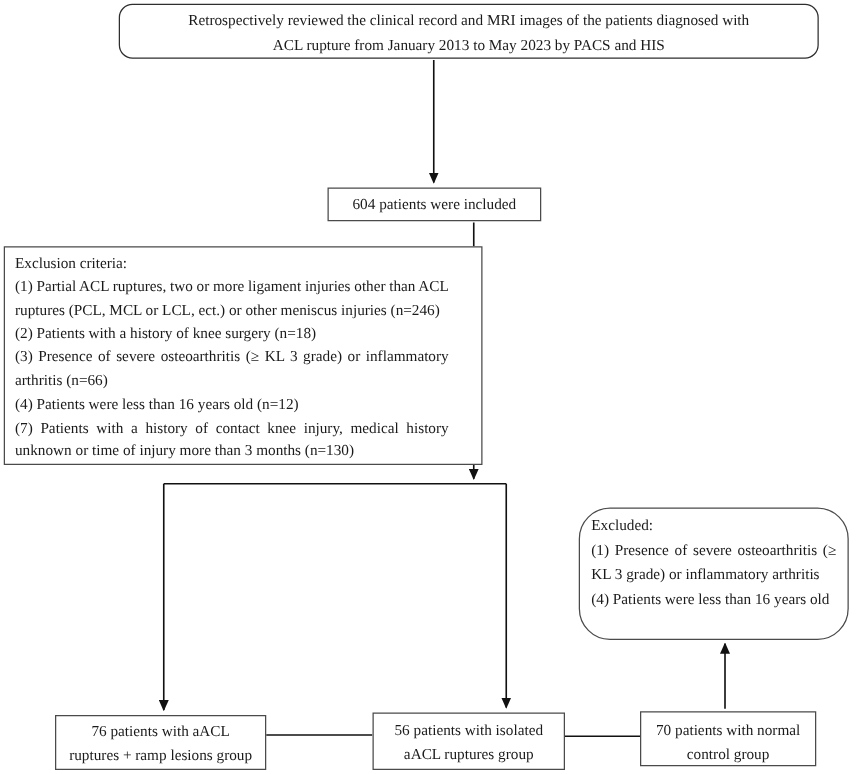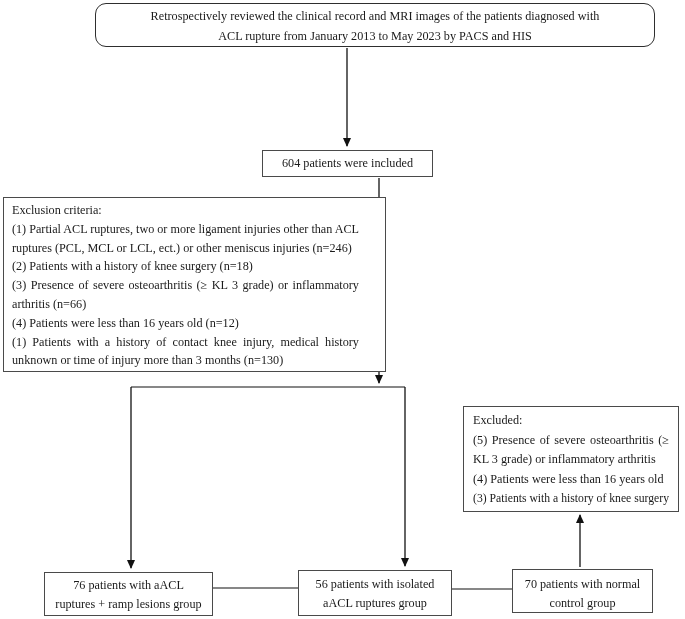--- a/index.html
+++ b/index.html
@@ -25,21 +25,21 @@
   .ln { white-space: nowrap; overflow: visible; }
   .ln.c { text-align: center; }
   .ln span { display: inline-block; }
   
   .source-box { left: 95px; top: 3px; width: 560px; height: 44px; padding-top: 2px; line-height: 20px; border-radius: 11px; }
   
   .included-box { left: 262px; top: 150px; width: 171px; height: 27px; display: flex; align-items: center; justify-content: flex-end; }
   
   .exclusion-box { left: 3px; top: 197px; width: 383px; height: 175px; padding: 3px 8px 0 8px; line-height: 18.8px; }
   
-  .excluded-box { left: 463px; top: 406px; width: 216px; height: 106px; padding: 4px 9px 0 9px; line-height: 19.5px; }
+  .excluded-box { left: 463px; top: 406px; width: 216px; height: 106px; padding: 4px 9px 0 9px; line-height: 19.5px; border-radius: 25px; }
   
   .group1-box { left: 44px;  top: 572px; width: 169px; height: 44px; padding-top: 3px; line-height: 19px; }
   .group2-box { left: 298px; top: 570px; width: 154px; height: 46px; padding-top: 4px; line-height: 19px; }
   .group3-box { left: 512px; top: 569px; width: 141px; height: 44px; padding-top: 5px; line-height: 19px; }
   .connectors { position: absolute; left: 0; top: 0; width: 685px; height: 619px; pointer-events: none; }
 </style>
 </head>
 <body>
 
 <div class="canvas">
@@ -70,30 +70,29 @@
   </div>
 
   <div class="box exclusion-box">
     <div class="ln"><span>Exclusion criteria:</span></div>
     <div class="ln j"><span style="transform-origin: left center; transform: scaleX(0.9966);">(1) Partial ACL ruptures, two or more ligament injuries other than ACL</span></div>
     <div class="ln"><span>ruptures (PCL, MCL or LCL, ect.) or other meniscus injuries (n=246)</span></div>
     <div class="ln"><span>(2) Patients with a history of knee surgery (n=18)</span></div>
     <div class="ln j"><span style="word-spacing: 1.38px;">(3) Presence of severe osteoarthritis (≥ KL 3 grade) or inflammatory</span></div>
     <div class="ln"><span>arthritis (n=66)</span></div>
     <div class="ln"><span>(4) Patients were less than 16 years old (n=12)</span></div>
-    <div class="ln j"><span style="word-spacing: 3.06px;">(1) Patients with a history of contact knee injury, medical history</span></div>
+    <div class="ln j"><span style="word-spacing: 3.06px;">(7) Patients with a history of contact knee injury, medical history</span></div>
     <div class="ln"><span>unknown or time of injury more than 3 months (n=130)</span></div>
   </div>
 
   <div class="box excluded-box">
     <div class="ln"><span>Excluded:</span></div>
-    <div class="ln j"><span style="word-spacing: 1.52px;">(5) Presence of severe osteoarthritis (≥</span></div>
+    <div class="ln j"><span style="word-spacing: 1.52px;">(1) Presence of severe osteoarthritis (≥</span></div>
     <div class="ln"><span>KL 3 grade) or inflammatory arthritis</span></div>
     <div class="ln"><span>(4) Patients were less than 16 years old</span></div>
-    <div class="ln"><span style="transform-origin: left center; transform: scaleX(0.9581);">(3) Patients with a history of knee surgery</span></div>
   </div>
 
   <div class="box group1-box">
     <div class="ln c"><span>76 patients with aACL</span></div>
     <div class="ln c"><span>ruptures + ramp lesions group</span></div>
   </div>
 
   <div class="box group2-box">
     <div class="ln c"><span>56 patients with isolated</span></div>
     <div class="ln c"><span>aACL ruptures group</span></div>

